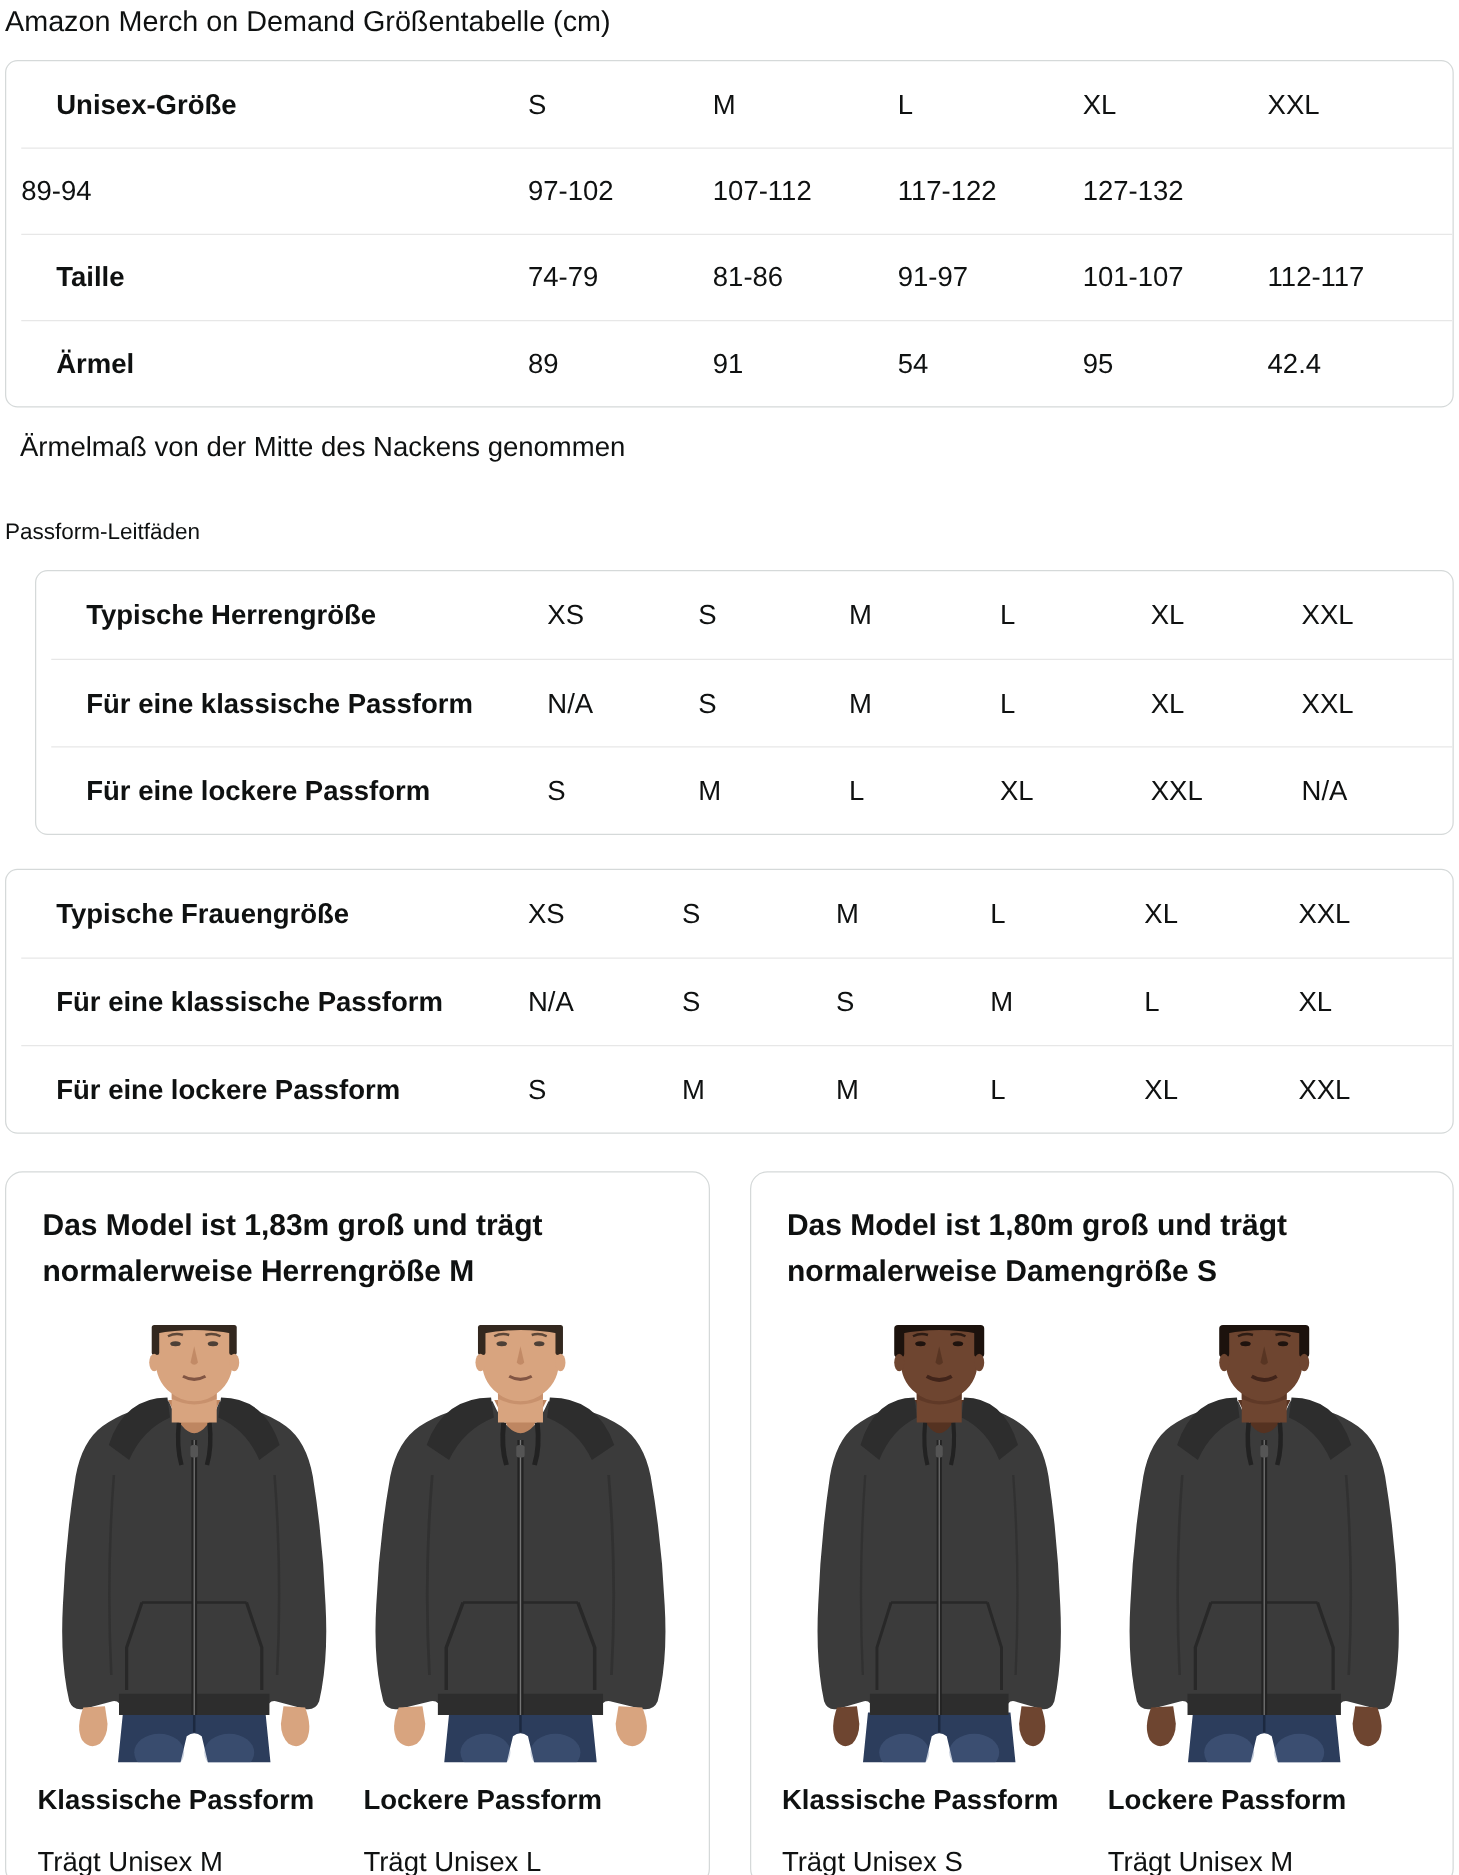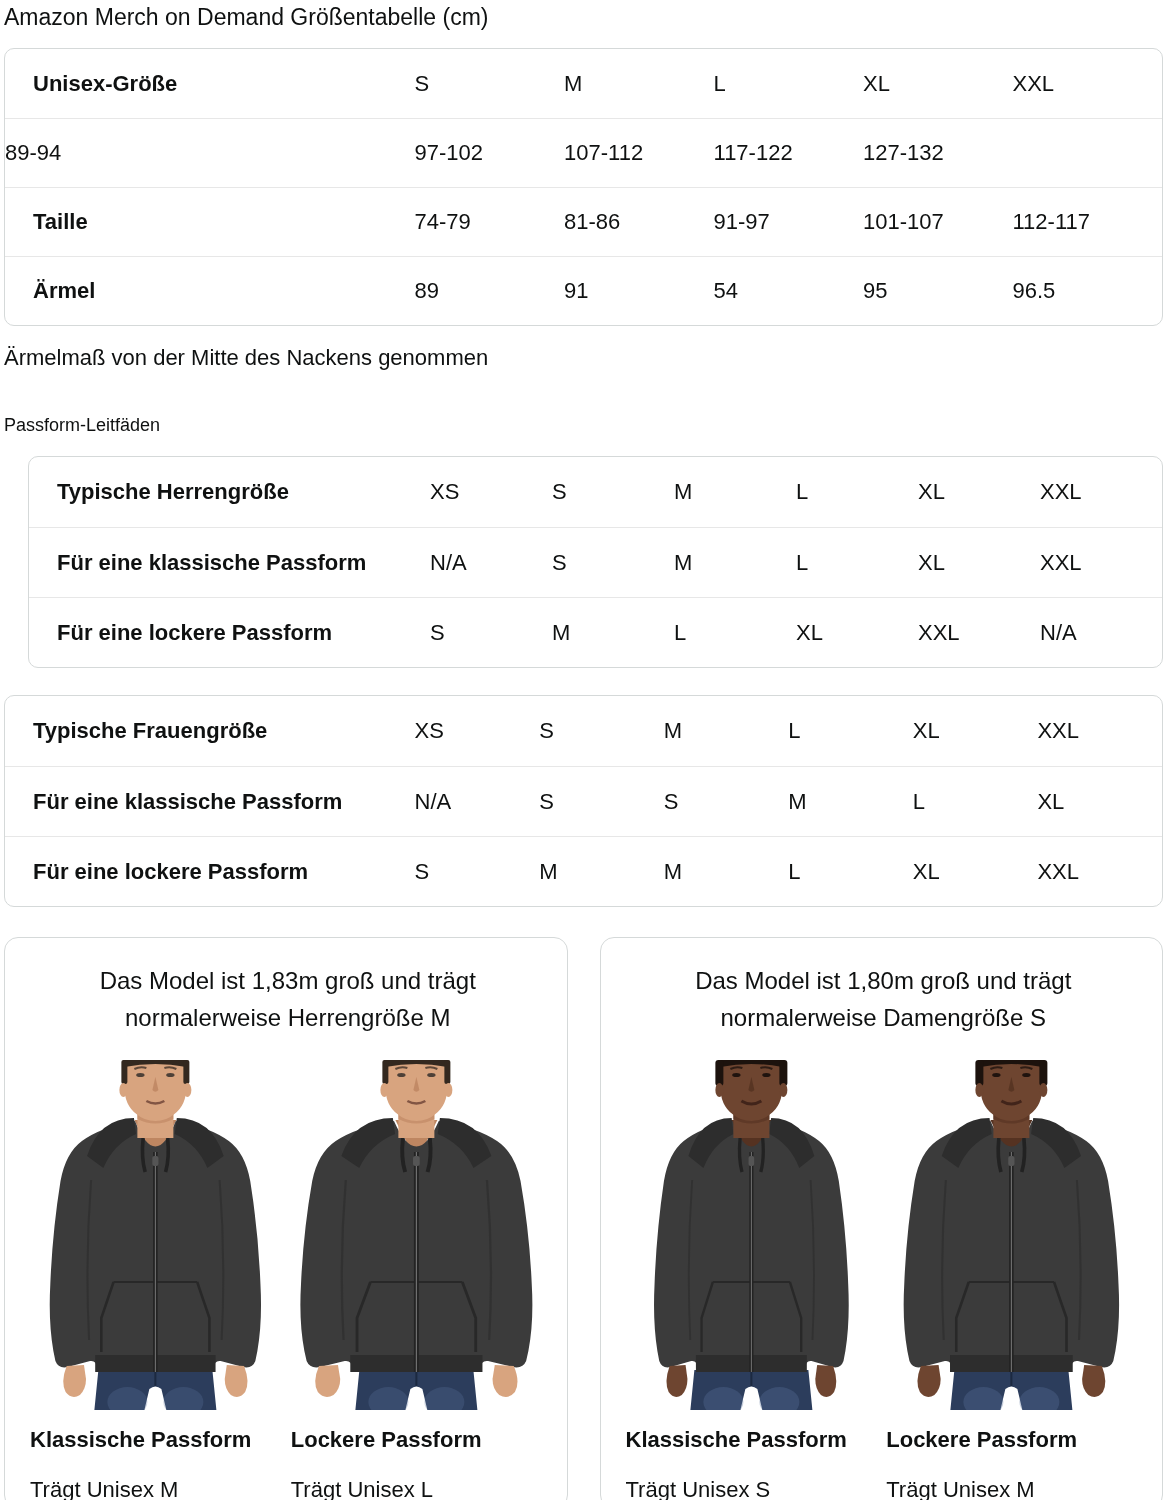--- a/index.html
+++ b/index.html
@@ -16,42 +16,42 @@
     width:1167px;height:1500px;overflow:hidden;
     font-family:"Liberation Sans","DejaVu Sans",sans-serif;
     color:var(--text);
   }
   .wrap{padding:2px 4px 0 4px;}
 
   .page-title{font-size:23px;font-weight:400;margin:0 0 16px 0;line-height:30px;}
 
   .size-table{
     border:1.5px solid var(--table-border);border-radius:10px;
-    overflow:hidden;background:#fff;
+    overflow:hidden;background:#fff;padding-left:12px;
   }
   .t-row{display:grid;align-items:center;}
   .cols-5{grid-template-columns:35.4% repeat(5,1fr);}
   .cols-6{grid-template-columns:35.4% repeat(6,1fr);}
   .t-row + .t-row{border-top:1px solid var(--row-divider);}
   .t-row{height:69px;}
   .fit-table .t-row{height:70px;}
   .t-label{font-weight:700;font-size:22px;padding-left:28px;white-space:nowrap;}
   .t-cell{font-size:22px;font-weight:400;}
 
-  .sleeve-note{font-size:22px;margin:18px 0 0 0;line-height:28px;}
+  .sleeve-note{font-size:22px;margin:18px 0 0 12px;line-height:28px;}
   .section-heading{font-size:18px;font-weight:400;margin:38px 0 16px 0;line-height:30px;}
   .fit-table + .fit-table{margin-top:27px;}
   .fit-table-first{margin-top:0;margin-left:24px;}
 
   .cards-row{display:flex;gap:32px;margin-top:30px;}
   .model-card{
     flex:1 1 0;border:1.5px solid var(--table-border);border-radius:14px;
     padding:24px 25px 20px 25px;height:572px;background:#fff;
   }
-  .model-desc{font-size:24px;line-height:37px;font-weight:400;margin:0 0 0 4px;text-align:center;}
+  .model-desc{font-size:24px;line-height:37px;font-weight:700;margin:0 0 0 4px;}
   .photos-row{display:flex;gap:10px;margin-top:24px;}
   .photo-col{flex:1 1 0;display:flex;flex-direction:column;align-items:flex-start;}
   .model-photo{width:100%;height:350px;background:#fff;}
   .model-photo svg{width:100%;height:100%;display:block;}
   .caption-fit{font-size:22px;font-weight:700;margin-top:16px;line-height:28px;text-align:center;}
   .caption-size{font-size:22px;font-weight:400;margin-top:22px;line-height:28px;text-align:center;}
 
   .skin-light{--skin:var(--skin-male);--skin-deep:var(--skin-male-shade);--hair:var(--hair-male);}
   .skin-dark{--skin:var(--skin-female);--skin-deep:var(--skin-female-shade);--hair:var(--hair-female);}
 </style>
@@ -85,21 +85,21 @@
       <div class="t-cell">91-97</div>
       <div class="t-cell">101-107</div>
       <div class="t-cell">112-117</div>
     </div>
     <div class="t-row cols-5">
       <div class="t-label">Ärmel</div>
       <div class="t-cell">89</div>
       <div class="t-cell">91</div>
       <div class="t-cell">54</div>
       <div class="t-cell">95</div>
-      <div class="t-cell">96.5</div>
+      <div class="t-cell">42.4</div>
     </div>
   </div>
 
   <p class="sleeve-note">Ärmelmaß von der Mitte des Nackens genommen</p>
 
   <h2 class="section-heading">Passform-Leitfäden</h2>
 
   <div class="size-table fit-table fit-table-first">
     <div class="t-row cols-6">
       <div class="t-label">Typische Herrengröße</div>

